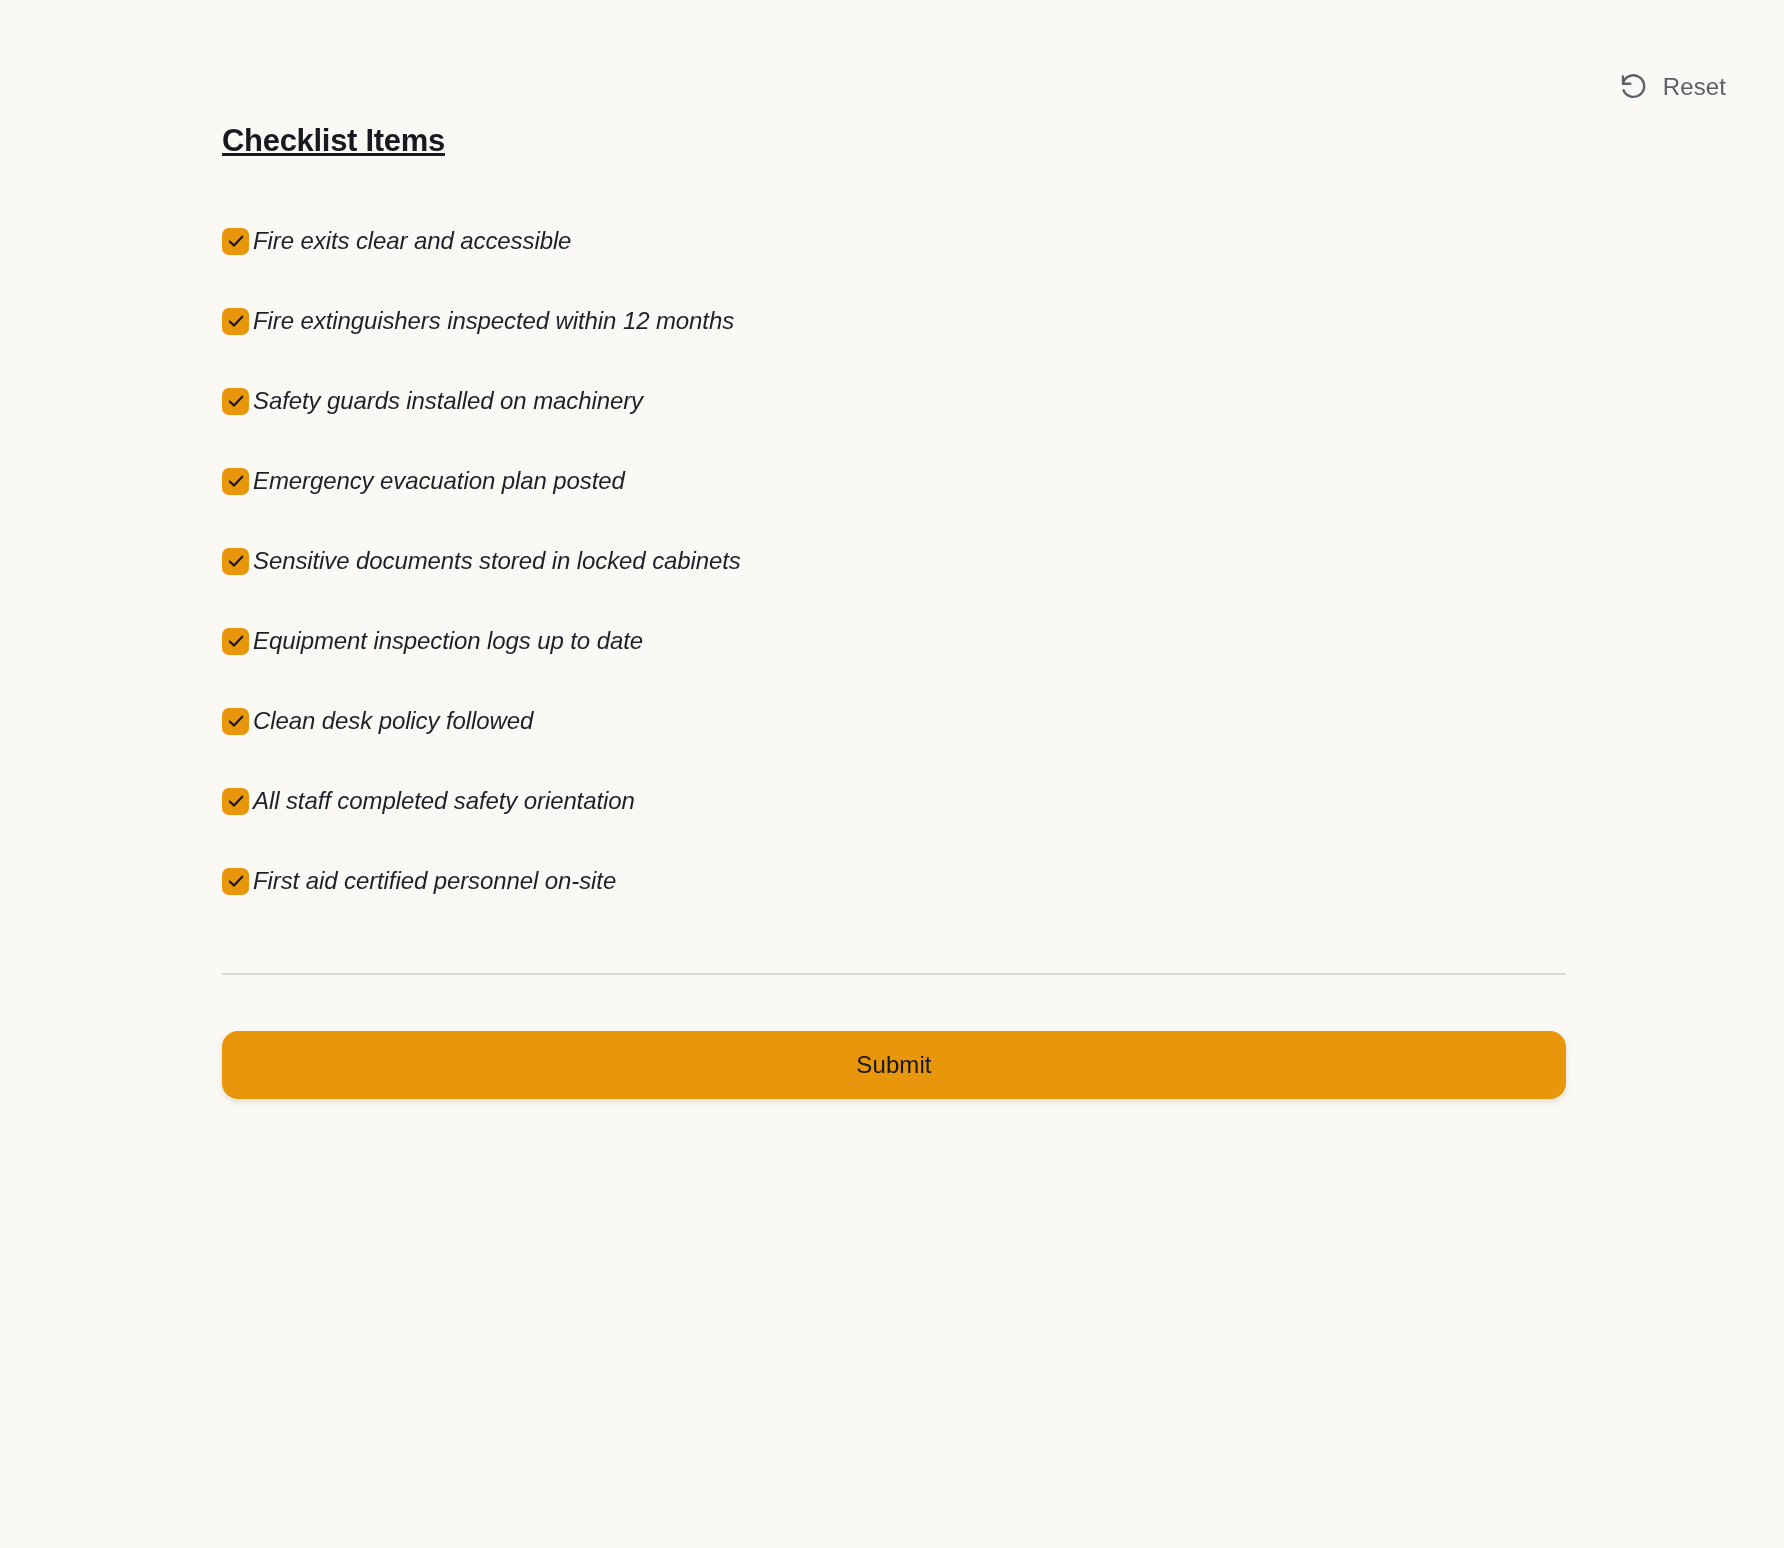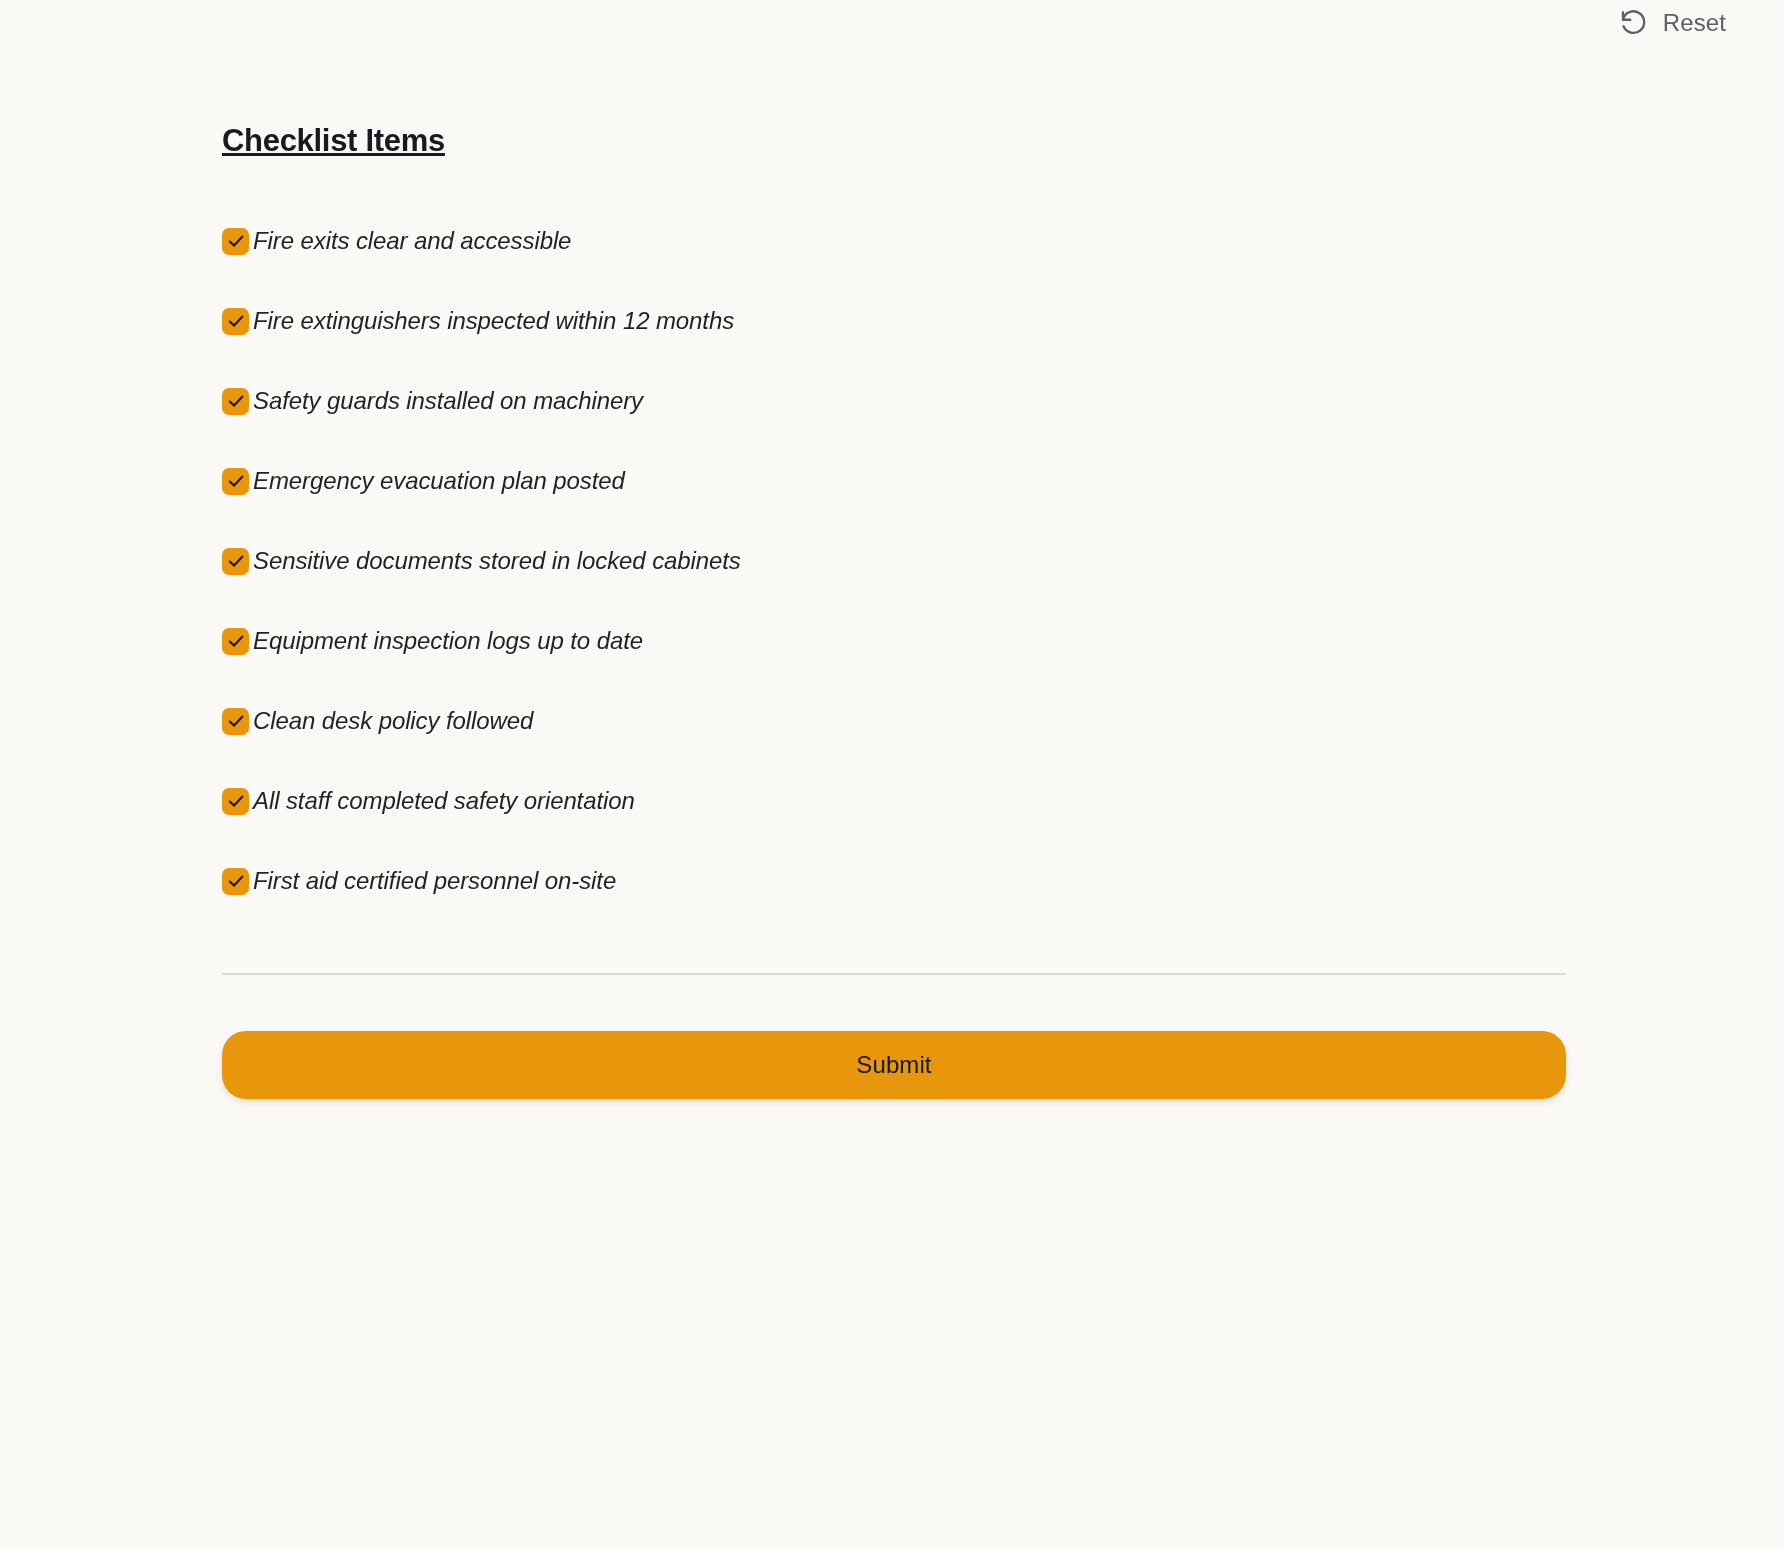--- a/index.html
+++ b/index.html
@@ -24,21 +24,21 @@
   }
 
   
   .reset-bar {
     position: absolute;
     top: 0;
     left: 0;
     width: 1784px;
     height: 110px;
     display: flex;
-    align-items: flex-start;
+    align-items: flex-end;
     justify-content: flex-end;
     padding-right: 48px;
   }
   .reset-button {
     display: inline-flex;
     align-items: center;
     gap: 14px;
     background: transparent;
     border: none;
     cursor: pointer;
@@ -132,21 +132,21 @@
 
   
   .submit-wrap {
     padding-top: 56px;
   }
   .submit-button {
     display: block;
     width: 1344px;
     height: 68px;
     border: none;
-    border-radius: 24px;
+    border-radius: 16px;
     background: #E8960C;
     color: #16181D;
     font-family: "Liberation Sans", "DejaVu Sans", sans-serif;
     font-size: 24px;
     letter-spacing: 0.1px;
     cursor: pointer;
     box-shadow: 0 3px 6px rgba(120, 90, 20, 0.16);
   }
 </style>
 </head>

